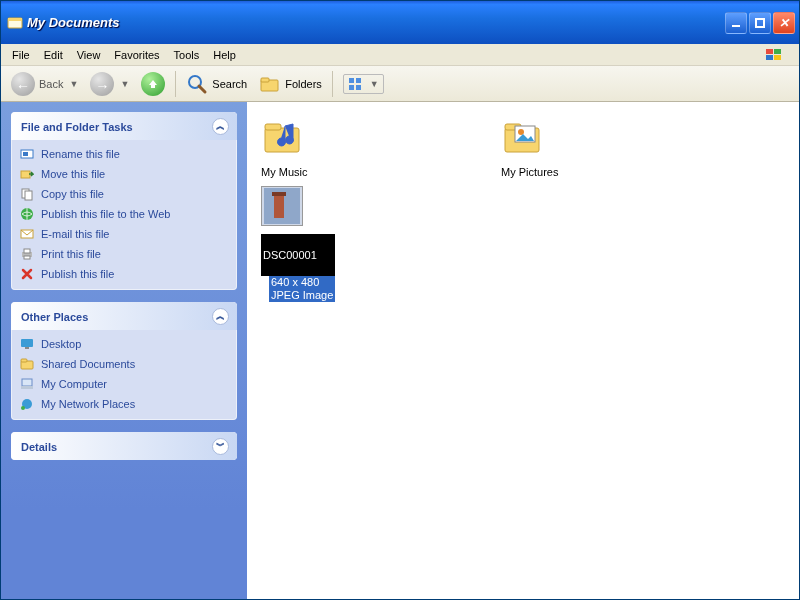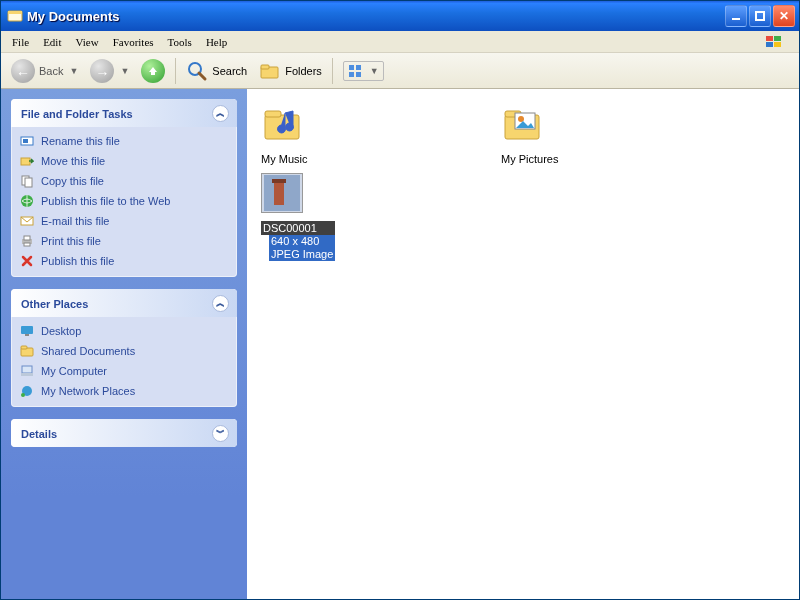--- a/index.html
+++ b/index.html
@@ -8,26 +8,27 @@
     font-family: Tahoma, sans-serif;
     font-size: 11px;
     background: #ece9d8;
     width: 800px;
     height: 600px;
     overflow: hidden;
     border: 1px solid #003c74;
   }
   
   .titlebar {
-    height: 30px;
+    height: 43px;
     background: linear-gradient(to bottom,#1f5fdd 0%,#2a80ff 8%,#1a6fe0 40%,#0d4fc0 100%);
     display: flex;
     align-items: center;
     padding: 0 4px 0 6px;
     color: #fff;
+    font-style: italic;
   }
   .titlebar .icon { margin-right: 4px; }
   .titlebar .title { font-size: 13px; font-weight: bold; text-shadow:1px 1px 1px #003; flex:0 0 auto;}
   .titlebar .spacer { flex:1; }
   .winbtn {
     width: 22px; height: 22px;
     border-radius: 3px;
     margin-left: 2px;
     display: flex; align-items:center; justify-content:center;
     font-family: Arial, sans-serif;
@@ -38,21 +39,21 @@
   .winbtn.close { background: linear-gradient(#ff8a6b,#e0431f);}
   
   .menubar {
     height: 22px;
     background: #ece9d8;
     border-bottom: 1px solid #d6d2c2;
     display: flex;
     align-items: center;
     padding: 0 4px;
   }
-  .menubar span { padding: 2px 7px; cursor:default;font-family:Liberation Serif, serif;}
+  .menubar span { padding: 2px 7px; cursor:default;}
   .menubar .flag { margin-left:auto; margin-right:4px;}
   
   .toolbar {
     height: 36px;
     background: linear-gradient(#f7f6ef,#ece9d8);
     border-bottom: 1px solid #bab5a1;
     display: flex;
     align-items: center;
     padding: 0 6px;
     gap: 4px;
@@ -121,21 +122,21 @@
     display:flex; align-items:flex-start; gap:8px;
     padding:4px;
     flex-direction:column;
   }
   .tile .thumb{
     width:44px;height:40px;
     display:flex;align-items:center;justify-content:center;
   }
   .tile .label{font-size:11px;color:#000;padding-top:2px;}
   .tile.selected .label{
-    background:#404040;color:#fff;padding:1px 2px;
+    background:#000000;color:#fff;padding:15px 2px;
   }
   .tile.selected .meta{
     background:#316ac5;color:#fff;padding:0 2px;margin-left:8px;
   }
   .meta{font-size:11px;line-height:13px;}
   
   svg { display:block; }
 </style>
 </head>
 <body>

